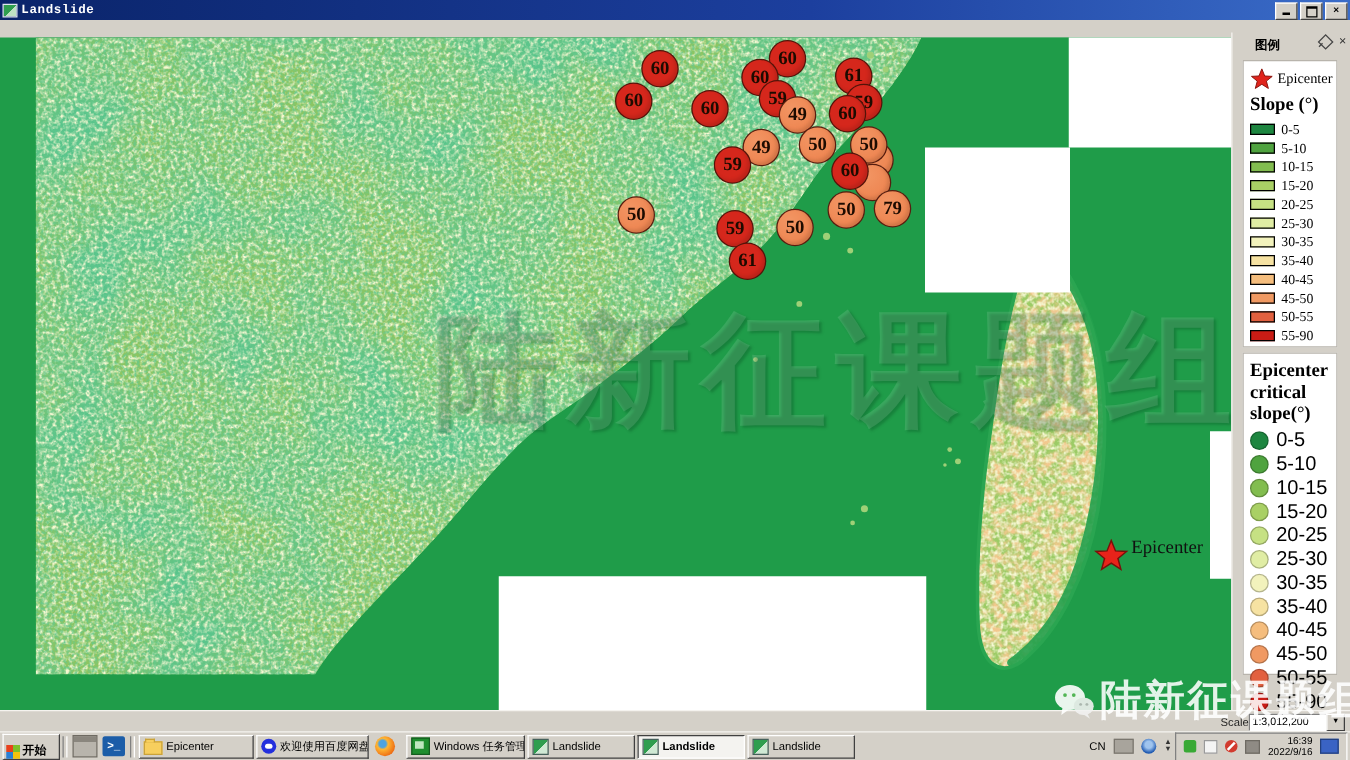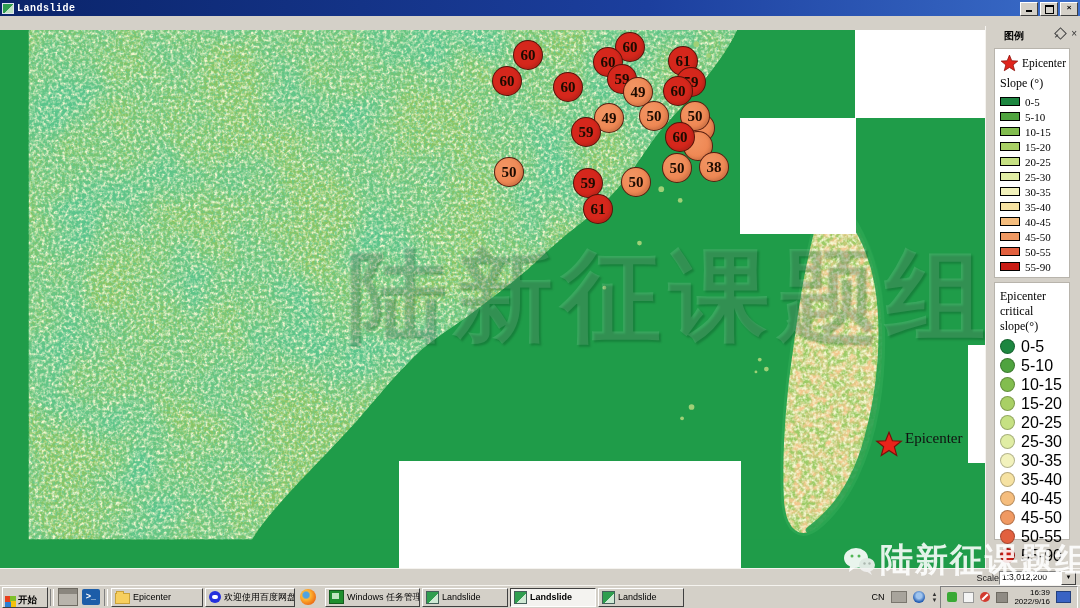--- a/index.html
+++ b/index.html
@@ -57,21 +57,21 @@
   #legend-hdr .hbtns{position:absolute;right:4px;top:3px;display:flex;gap:6px;align-items:center;}
   .pin{width:7px;height:7px;border:1px solid #444;position:relative;transform:rotate(45deg);}
   .pin::after{content:"";position:absolute;left:2px;top:6px;width:1px;height:4px;background:#444;}
   .hx{font-size:10px;color:#333;line-height:8px;}
   .lbox{position:absolute;left:8px;width:76px;background:#fff;
     border:1px solid #b8b4ac;box-sizing:border-box;padding:4px 3px 4px 5px;}
   #lbox1{top:22px;height:230px;}
   #lbox2{top:256px;height:258px;}
   .ep-row{display:flex;align-items:center;margin-bottom:3px;}
   .ep-row .etxt{font-family:"Liberation Serif",serif;font-size:11.5px;margin-left:3px;}
-  .ltitle{font-family:"Liberation Serif",serif;font-size:12px;margin:2px 0 3px 0;}
+  .ltitle{font-family:"Liberation Serif",serif;font-size:15px;margin:2px 0 3px 0;font-weight:bold;}
   .lrow{display:flex;align-items:center;height:15px;}
   .lrow .sw{width:20px;height:9px;border:1px solid #000;box-sizing:border-box;margin-right:5px;flex:none;}
   .lrow .rng{font-family:"Liberation Serif",serif;font-size:11px;}
   .crow{display:flex;align-items:center;height:19px;}
   .crow .csw{width:15px;height:15px;border-radius:50%;border:1px solid rgba(0,0,0,.25);
     box-sizing:border-box;margin-right:6px;flex:none;}
 
   
   #statusbar{position:absolute;left:0;top:568px;width:1080px;height:17px;
     background:#d4d0c8;border-top:1px solid #f5f3ef;box-sizing:border-box;}
@@ -235,21 +235,21 @@
         <div class="marker high" style="left: 553px; top: 72px; background-color: rgb(213, 39, 28);">60</div>
         <div class="marker high" style="left: 663px; top: 76px; background-color: rgb(213, 39, 28);">60</div>
         <div class="marker low" style="left: 623px; top: 77px; background: radial-gradient(circle at 35% 30%, rgb(242, 149, 99), rgb(236, 127, 74)) rgb(242, 149, 99);">49</div>
         <div class="marker low" style="left: 594px; top: 103px; background: radial-gradient(circle at 35% 30%, rgb(242, 149, 99), rgb(236, 127, 74)) rgb(242, 149, 99);">49</div>
         <div class="marker low" style="left: 639px; top: 101px; background: radial-gradient(circle at 35% 30%, rgb(242, 149, 99), rgb(236, 127, 74)) rgb(242, 149, 99);">50</div>
         <div class="marker low" style="left: 680px; top: 101px; background: radial-gradient(circle at 35% 30%, rgb(242, 149, 99), rgb(236, 127, 74)) rgb(242, 149, 99);">50</div>
         <div class="marker high" style="left: 571px; top: 117px; background-color: rgb(213, 39, 28);">59</div>
         <div class="marker high" style="left: 665px; top: 122px; background-color: rgb(213, 39, 28);">60</div>
         <div class="marker low" style="left: 494px; top: 157px; background: radial-gradient(circle at 35% 30%, rgb(242, 149, 99), rgb(236, 127, 74)) rgb(242, 149, 99);">50</div>
         <div class="marker low" style="left: 662px; top: 153px; background: radial-gradient(circle at 35% 30%, rgb(242, 149, 99), rgb(236, 127, 74)) rgb(242, 149, 99);">50</div>
-        <div class="marker low" style="left: 699px; top: 152px; background: radial-gradient(circle at 35% 30%, rgb(242, 149, 99), rgb(236, 127, 74)) rgb(242, 149, 99);">38</div>
+        <div class="marker low" style="left: 699px; top: 152px; background: radial-gradient(circle at 35% 30%, rgb(242, 149, 99), rgb(236, 127, 74)) rgb(242, 149, 99);">79</div>
         <div class="marker high" style="left: 573px; top: 168px; background-color: rgb(213, 39, 28);">59</div>
         <div class="marker low" style="left: 621px; top: 167px; background: radial-gradient(circle at 35% 30%, rgb(242, 149, 99), rgb(236, 127, 74)) rgb(242, 149, 99);">50</div>
         <div class="marker high" style="left: 583px; top: 194px; background-color: rgb(213, 39, 28);">61</div>
       </div>
 
     <div id="epicenter">
       <svg width="28" height="26" viewBox="0 0 24 22">
         <polygon points="12,1 14.9,8.2 22.5,8.6 16.6,13.4 18.6,20.8 12,16.6 5.4,20.8 7.4,13.4 1.5,8.6 9.1,8.2" fill="#e8231a" stroke="#7a0f0a" stroke-width="1"></polygon>
       </svg>
       <span class="elabel">Epicenter</span>

